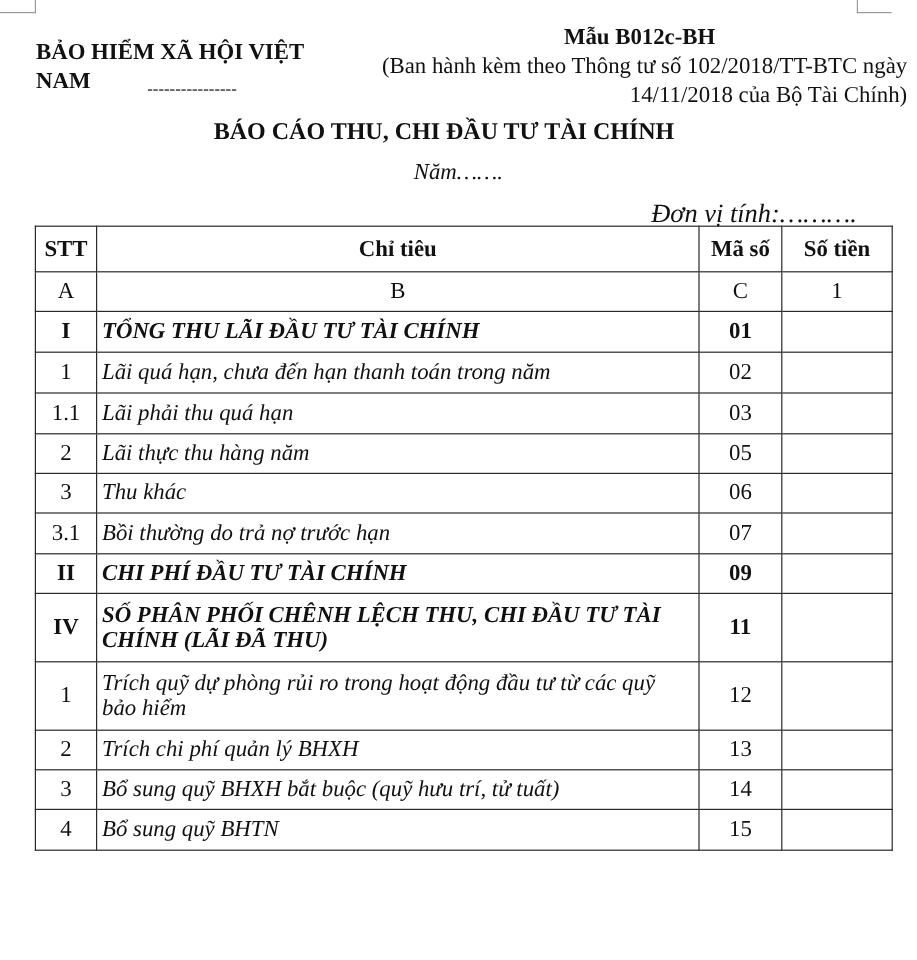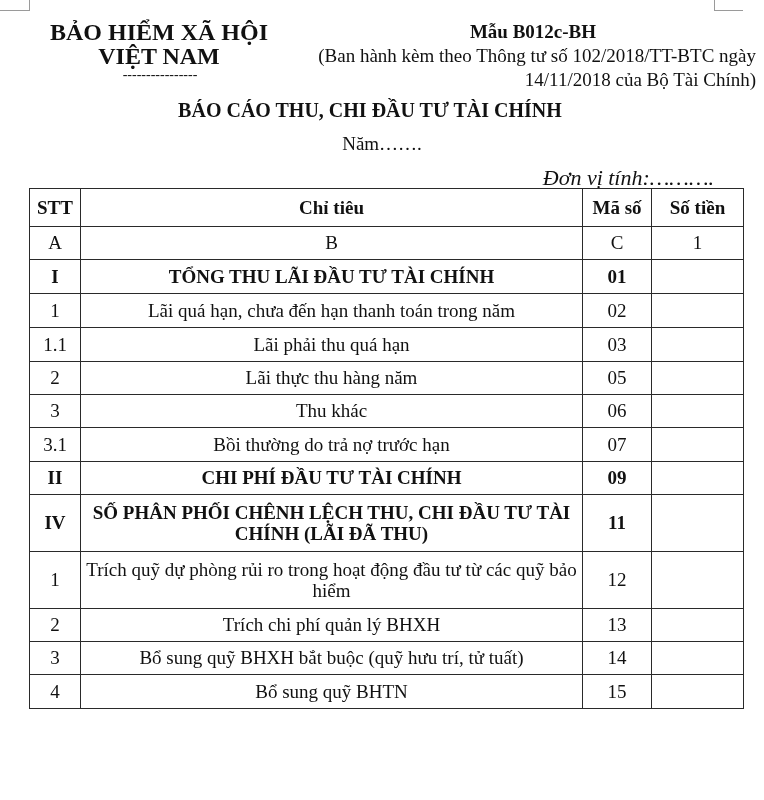--- a/index.html
+++ b/index.html
@@ -5,50 +5,50 @@
   html, body { margin: 0; padding: 0; }
   body {
     width: 764px; height: 800px; overflow: hidden; position: relative;
     background: #ffffff; color: #111;
     font-family: "Liberation Serif", "DejaVu Serif", serif;
   }
   .crop-mark { position: absolute; border-color: #9a9a9a; border-style: solid; width: 29px; height: 10px; }
   .crop-tl { left: 0; top: 0; border-width: 0 1px 1px 0; }
   .crop-tr { left: 714px; top: 0; border-width: 0 0 1px 1px; width: 28px; }
 
-  .org { position: absolute; left: 30px; top: 20px; width: 258px; text-align: center;
-         font-weight: bold; font-size: 24px; line-height: 24px; }
+  .org { position: absolute; left: 30px; top: 32px; width: 258px; 
+         font-weight: bold; font-size: 19px; line-height: 24px; }
   .org-dash { position: absolute; left: 107px; top: 68px; width: 106px; text-align: center;
               font-size: 14px; line-height: 14px; letter-spacing: 0; overflow: hidden; white-space: nowrap; }
   .form-code { position: absolute; left: 318px; top: 20px; width: 430px; text-align: center;
                font-weight: bold; font-size: 19px; line-height: 24px; }
   .form-note { position: absolute; left: 310px; top: 44px; width: 446px; text-align: right;
                font-size: 19px; line-height: 24px; }
   .title { position: absolute; left: 0; top: 97px; width: 740px; text-align: center;
            font-weight: bold; font-size: 20px; line-height: 26px; }
   .year { position: absolute; left: 0; top: 132px; width: 764px; text-align: center;
-          font-size: 19px; line-height: 24px; }
+          font-style: italic; font-size: 19px; line-height: 24px; }
   .unit { position: absolute; right: 50px; top: 166px; text-align: right;
           font-style: italic; font-size: 22px; line-height: 24px; }
 
   table.report {
     position: absolute; left: 29px; top: 188px; width: 714px;
     border-collapse: collapse; table-layout: fixed; font-size: 19px;
   }
   table.report td, table.report th {
     border: 1.3px solid #2a2a2a; padding: 0 4px; vertical-align: middle;
     line-height: 22px;
   }
   col.c-stt { width: 51px; }
   col.c-name { width: 502px; }
   col.c-code { width: 69px; }
   col.c-amt { width: 92px; }
   th { font-weight: bold; text-align: center; }
   td.stt { text-align: center; padding: 0 2px; }
-  td.name { text-align: center; padding-left: 2px; }
+  td.name { text-align: left; padding-left: 2px; font-style: italic; }
   td.code { text-align: center; }
   td.amt { text-align: center; }
   tr.bold td { font-weight: bold; }
   tr.h-hdr { height: 38px; margin-top: 37px; }
   tr.h-std { height: 34px; }
   tr.h-sec { height: 33px; }
   tr.h-dbl { height: 57px; }
   td.name.wrap { line-height: 21px; }
 </style>
 </head>

